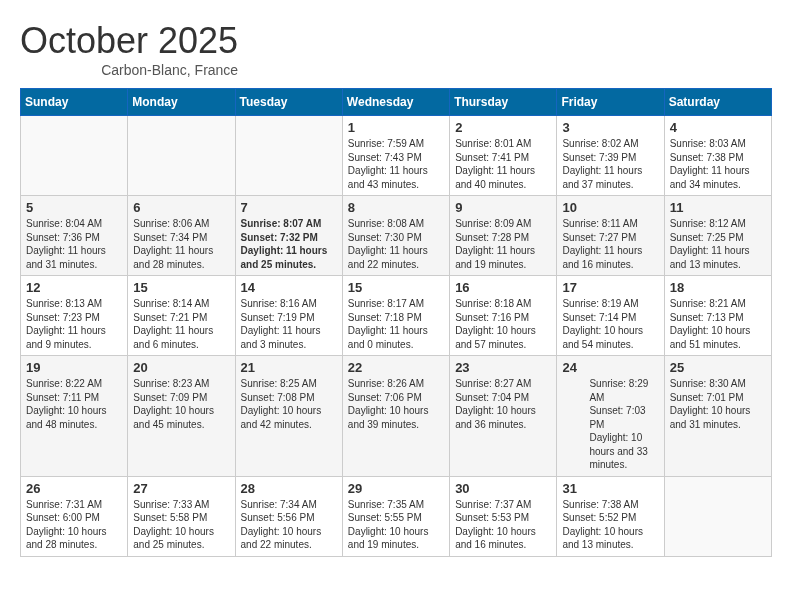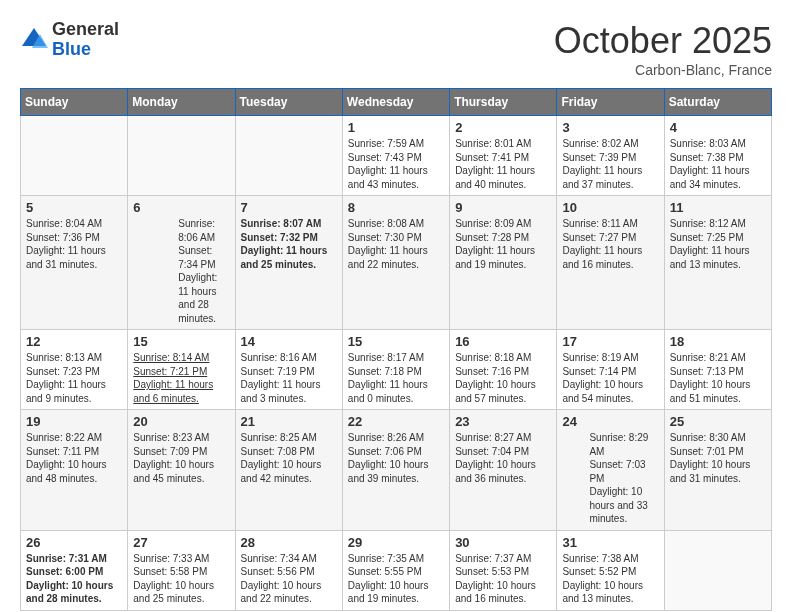--- a/index.html
+++ b/index.html
@@ -51,21 +51,21 @@
     .subtitle {
       font-size: 14px;
       color: #555;
     }
     table {
       width: 100%;
       border-collapse: collapse;
       border: 1px solid #ccc;
     }
     th {
-      background-color: #737373;
+      background-color: #0369a1;
       color: #fff;
       font-size: 12px;
       font-weight: bold;
       padding: 6px 4px;
       text-align: left;
       border: 1px solid #1565c0;
     }
     td {
       border: 1px solid #ccc;
       vertical-align: top;
@@ -94,30 +94,20 @@
       background: #f5f5f5;
     }
     tr:nth-child(even) td.empty {
       background: #f0f0f0;
     }
   </style>
 </head>
 <body>
 
 <div class="header">
-  <div class="logo">
-    <svg class="logo-icon" viewBox="0 0 28 28">
-      <polygon points="14,2 26,20 2,20" fill="#1565c0"></polygon>
-      <polygon points="20,8 28,22 12,22" fill="#42a5f5" opacity="0.7"></polygon>
-    </svg>
-    <div class="logo-text">
-      <span class="logo-general">General</span>
-      <span class="logo-blue">Blue</span>
-    </div>
-  </div>
   <div class="title-area">
     <div class="month-title">October 2025</div>
     <div class="subtitle">Carbon-Blanc, France</div>
   </div>
 </div>
 
 <table>
   <thead>
     <tr id="header-row">
     <th>Sunday</th>
@@ -161,21 +151,21 @@
       </tr>
       <tr>
         <td>
           <div class="day-number">5</div>
           <div class="day-info" style="white-space: pre-line;">Sunrise: 8:04 AM
 Sunset: 7:36 PM
 Daylight: 11 hours and 31 minutes.</div>
         </td>
         <td>
           <div class="day-number">6</div>
-          <div class="day-info" style="white-space: pre-line; margin-left: 45px;">Sunrise: 8:06 AM
+          <div class="day-info" style="white-space: pre-line;">Sunrise: 8:06 AM
 Sunset: 7:34 PM
 Daylight: 11 hours and 28 minutes.</div>
         </td>
         <td>
           <div class="day-number">7</div>
           <div class="day-info" style="white-space: pre-line; font-weight: bold;">Sunrise: 8:07 AM
 Sunset: 7:32 PM
 Daylight: 11 hours and 25 minutes.</div>
         </td>
         <td>
@@ -205,21 +195,21 @@
       </tr>
       <tr>
         <td>
           <div class="day-number">12</div>
           <div class="day-info" style="white-space: pre-line;">Sunrise: 8:13 AM
 Sunset: 7:23 PM
 Daylight: 11 hours and 9 minutes.</div>
         </td>
         <td>
           <div class="day-number">15</div>
-          <div class="day-info" style="white-space: pre-line; text-decoration: underline;">Sunrise: 8:14 AM
+          <div class="day-info" style="white-space: pre-line;">Sunrise: 8:14 AM
 Sunset: 7:21 PM
 Daylight: 11 hours and 6 minutes.</div>
         </td>
         <td>
           <div class="day-number">14</div>
           <div class="day-info" style="white-space: pre-line;">Sunrise: 8:16 AM
 Sunset: 7:19 PM
 Daylight: 11 hours and 3 minutes.</div>
         </td>
         <td>
@@ -287,21 +277,21 @@
         <td>
           <div class="day-number">25</div>
           <div class="day-info" style="white-space: pre-line;">Sunrise: 8:30 AM
 Sunset: 7:01 PM
 Daylight: 10 hours and 31 minutes.</div>
         </td>
       </tr>
       <tr>
         <td>
           <div class="day-number">26</div>
-          <div class="day-info" style="white-space: pre-line; font-weight: bold;">Sunrise: 7:31 AM
+          <div class="day-info" style="white-space: pre-line;">Sunrise: 7:31 AM
 Sunset: 6:00 PM
 Daylight: 10 hours and 28 minutes.</div>
         </td>
         <td>
           <div class="day-number">27</div>
           <div class="day-info" style="white-space: pre-line;">Sunrise: 7:33 AM
 Sunset: 5:58 PM
 Daylight: 10 hours and 25 minutes.</div>
         </td>
         <td>

